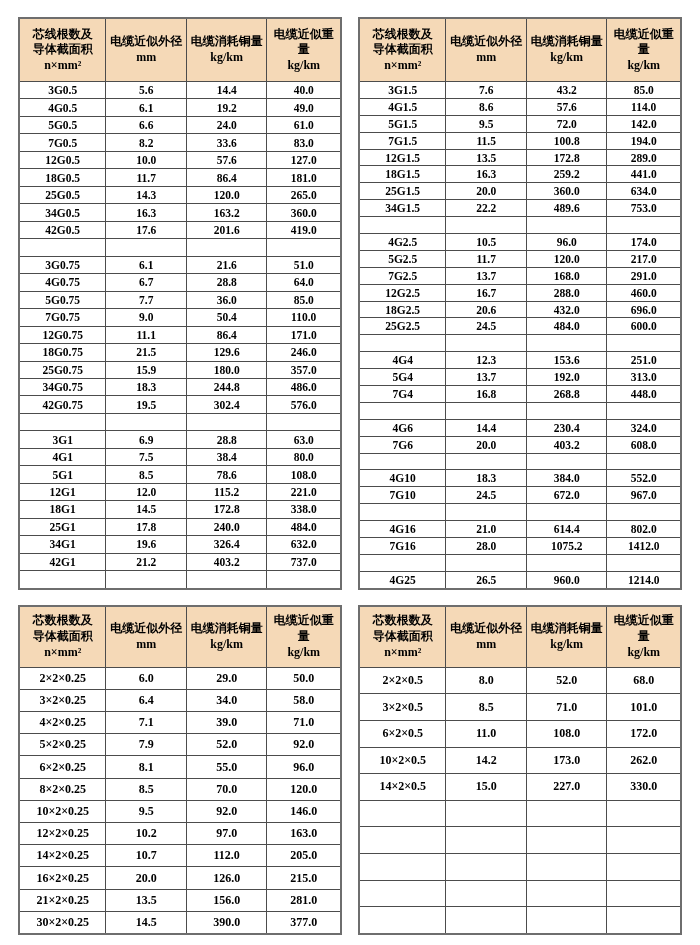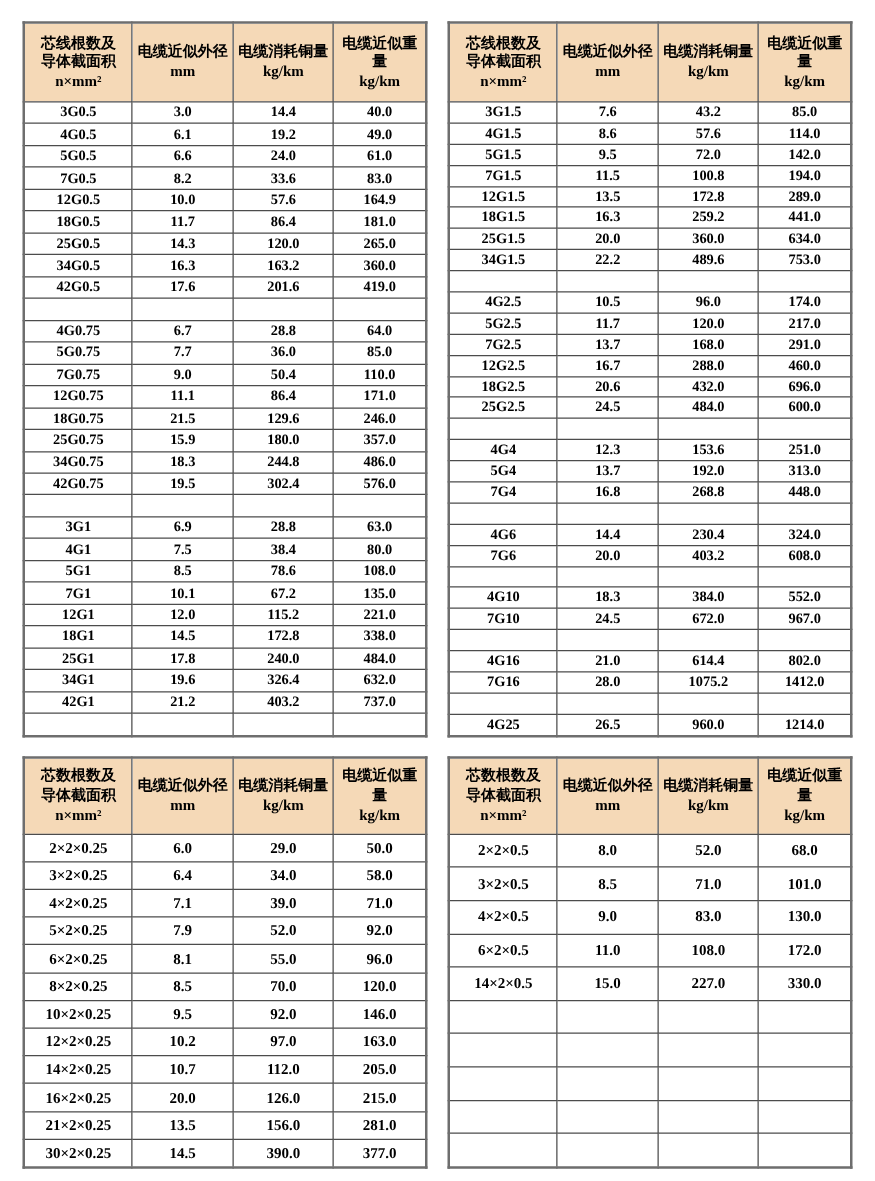--- a/index.html
+++ b/index.html
@@ -75,21 +75,21 @@
 mm</th>
             <th>电缆消耗铜量
 kg/km</th>
             <th>电缆近似重量
 kg/km</th>
           </tr>
         </thead>
       <tbody>
           <tr>
             <td>3G0.5</td>
-            <td>3.0</td>
+            <td>5.6</td>
             <td>14.4</td>
             <td>40.0</td>
           </tr>
           <tr>
             <td>4G0.5</td>
             <td>6.1</td>
             <td>19.2</td>
             <td>49.0</td>
           </tr>
           <tr>
@@ -101,21 +101,21 @@
           <tr>
             <td>7G0.5</td>
             <td>8.2</td>
             <td>33.6</td>
             <td>83.0</td>
           </tr>
           <tr>
             <td>12G0.5</td>
             <td>10.0</td>
             <td>57.6</td>
-            <td>164.9</td>
+            <td>127.0</td>
           </tr>
           <tr>
             <td>18G0.5</td>
             <td>11.7</td>
             <td>86.4</td>
             <td>181.0</td>
           </tr>
           <tr>
             <td>25G0.5</td>
             <td>14.3</td>
@@ -134,20 +134,26 @@
             <td>201.6</td>
             <td>419.0</td>
           </tr>
           <tr>
             <td></td>
             <td></td>
             <td></td>
             <td></td>
           </tr>
           <tr>
+            <td>3G0.75</td>
+            <td>6.1</td>
+            <td>21.6</td>
+            <td>51.0</td>
+          </tr>
+          <tr>
             <td>4G0.75</td>
             <td>6.7</td>
             <td>28.8</td>
             <td>64.0</td>
           </tr>
           <tr>
             <td>5G0.75</td>
             <td>7.7</td>
             <td>36.0</td>
             <td>85.0</td>
@@ -204,26 +210,20 @@
             <td>4G1</td>
             <td>7.5</td>
             <td>38.4</td>
             <td>80.0</td>
           </tr>
           <tr>
             <td>5G1</td>
             <td>8.5</td>
             <td>78.6</td>
             <td>108.0</td>
-          </tr>
-          <tr>
-            <td>7G1</td>
-            <td>10.1</td>
-            <td>67.2</td>
-            <td>135.0</td>
           </tr>
           <tr>
             <td>12G1</td>
             <td>12.0</td>
             <td>115.2</td>
             <td>221.0</td>
           </tr>
           <tr>
             <td>18G1</td>
             <td>14.5</td>
@@ -584,30 +584,30 @@
             <td>52.0</td>
             <td>68.0</td>
           </tr>
           <tr>
             <td>3×2×0.5</td>
             <td>8.5</td>
             <td>71.0</td>
             <td>101.0</td>
           </tr>
           <tr>
-            <td>4×2×0.5</td>
-            <td>9.0</td>
-            <td>83.0</td>
-            <td>130.0</td>
-          </tr>
-          <tr>
             <td>6×2×0.5</td>
             <td>11.0</td>
             <td>108.0</td>
             <td>172.0</td>
+          </tr>
+          <tr>
+            <td>10×2×0.5</td>
+            <td>14.2</td>
+            <td>173.0</td>
+            <td>262.0</td>
           </tr>
           <tr>
             <td>14×2×0.5</td>
             <td>15.0</td>
             <td>227.0</td>
             <td>330.0</td>
           </tr>
           <tr>
             <td></td>
             <td></td>

